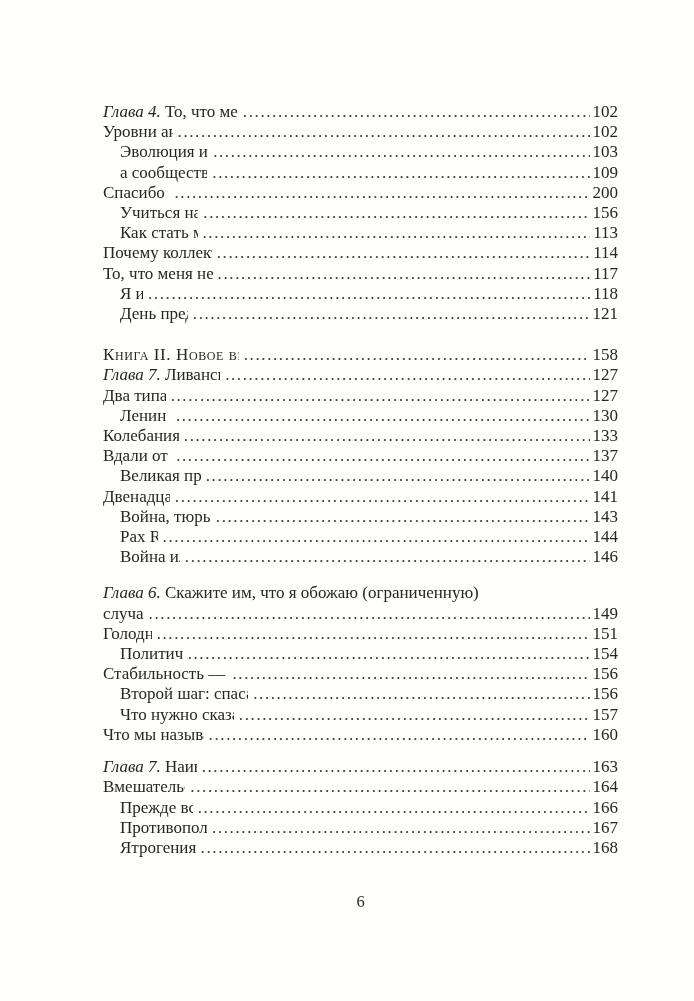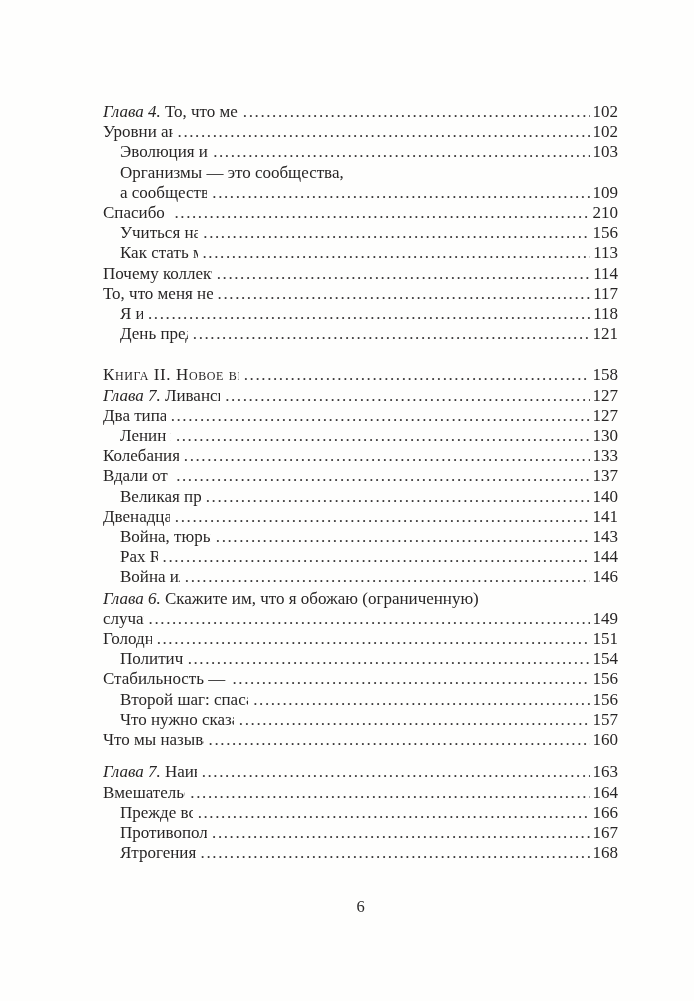--- a/index.html
+++ b/index.html
@@ -15,21 +15,21 @@
     overflow: hidden;
     box-sizing: border-box;
   }
   .toc {
     padding-top: 102px;
     margin-left: 103px;
     width: 515px;
   }
   .toc-block { }
   .toc-block[data-block="1"] { margin-top: 21px; }
-  .toc-block[data-block="2"] { margin-top: 1px; }
+  .toc-block[data-block="2"] { margin-top: 16px; }
   .toc-block[data-block="3"] { margin-top: 12px; }
   .toc-row {
     display: flex;
     align-items: baseline;
     line-height: 20.2px;
     font-size: 17px;
     white-space: nowrap;
   }
   .toc-row.indent { padding-left: 17px; }
   .toc-row .title { flex: 0 1 auto; overflow: hidden; }
@@ -79,31 +79,28 @@
           <span class="title"><span>Уровни антихрупкости</span></span>
           <span class="dots"></span>
           <span class="pagenum">102</span>
         </div>
         <div class="toc-row indent">
           <span class="title"><span>Эволюция и непредсказуемость</span></span>
           <span class="dots"></span>
           <span class="pagenum">103</span>
         </div>
         <div class="toc-row indent">
-          <span class="title"><span>Организмы — это сообщества,</span></span>
-        </div>
-        <div class="toc-row indent">
           <span class="title"><span>а сообщества — это организмы</span></span>
           <span class="dots"></span>
           <span class="pagenum">109</span>
         </div>
         <div class="toc-row">
           <span class="title"><span>Спасибо вам, ошибки</span></span>
           <span class="dots"></span>
-          <span class="pagenum">210</span>
+          <span class="pagenum">200</span>
         </div>
         <div class="toc-row indent">
           <span class="title"><span>Учиться на чужих ошибках</span></span>
           <span class="dots"></span>
           <span class="pagenum">156</span>
         </div>
         <div class="toc-row indent">
           <span class="title"><span>Как стать матерью Терезой</span></span>
           <span class="dots"></span>
           <span class="pagenum">113</span>

